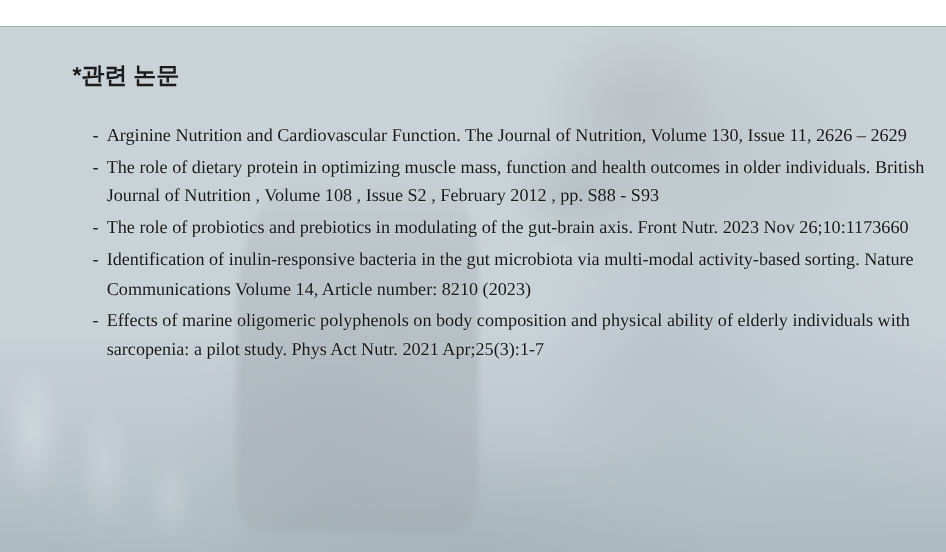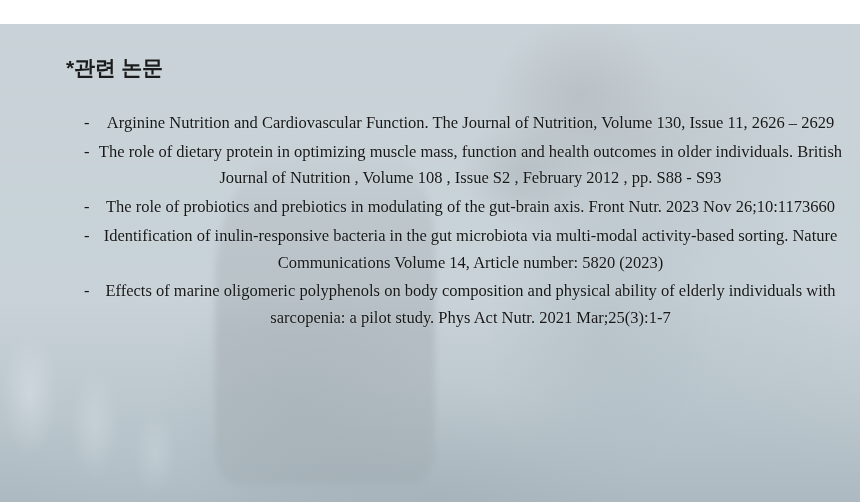--- a/index.html
+++ b/index.html
@@ -109,21 +109,20 @@
     margin-bottom: 2px;
     text-shadow: 0 0 2px rgba(235,240,243,0.55);
   }
   .dash {
     flex: 0 0 auto;
     width: 13px;
     color: #171717;
   }
   .ref-text {
     flex: 1 1 auto;
-    text-align: center;
   }
 </style>
 </head>
 <body>
 
 <div class="slide">
 
   <div class="photo">
     <div class="figure"></div>
     <div class="microscope"></div>
@@ -147,23 +146,23 @@
         <span class="ref-text">The role of dietary protein in optimizing muscle mass, function and health outcomes in older individuals. British Journal of Nutrition , Volume 108 , Issue S2 , February 2012 , pp. S88 - S93</span>
       </li>
 
       <li class="ref-item">
         <span class="dash">-</span>
         <span class="ref-text">The role of probiotics and prebiotics in modulating of the gut-brain axis. Front Nutr. 2023 Nov 26;10:1173660</span>
       </li>
 
       <li class="ref-item">
         <span class="dash">-</span>
-        <span class="ref-text">Identification of inulin-responsive bacteria in the gut microbiota via multi-modal activity-based sorting. Nature Communications Volume 14, Article number: 5820 (2023)</span>
+        <span class="ref-text">Identification of inulin-responsive bacteria in the gut microbiota via multi-modal activity-based sorting. Nature Communications Volume 14, Article number: 8210 (2023)</span>
       </li>
 
       <li class="ref-item">
         <span class="dash">-</span>
-        <span class="ref-text">Effects of marine oligomeric polyphenols on body composition and physical ability of elderly individuals with sarcopenia: a pilot study. Phys Act Nutr. 2021 Mar;25(3):1-7</span>
+        <span class="ref-text">Effects of marine oligomeric polyphenols on body composition and physical ability of elderly individuals with sarcopenia: a pilot study. Phys Act Nutr. 2021 Apr;25(3):1-7</span>
       </li>
 
     </ul>
   </div>
 </div>
 
 </body></html>

